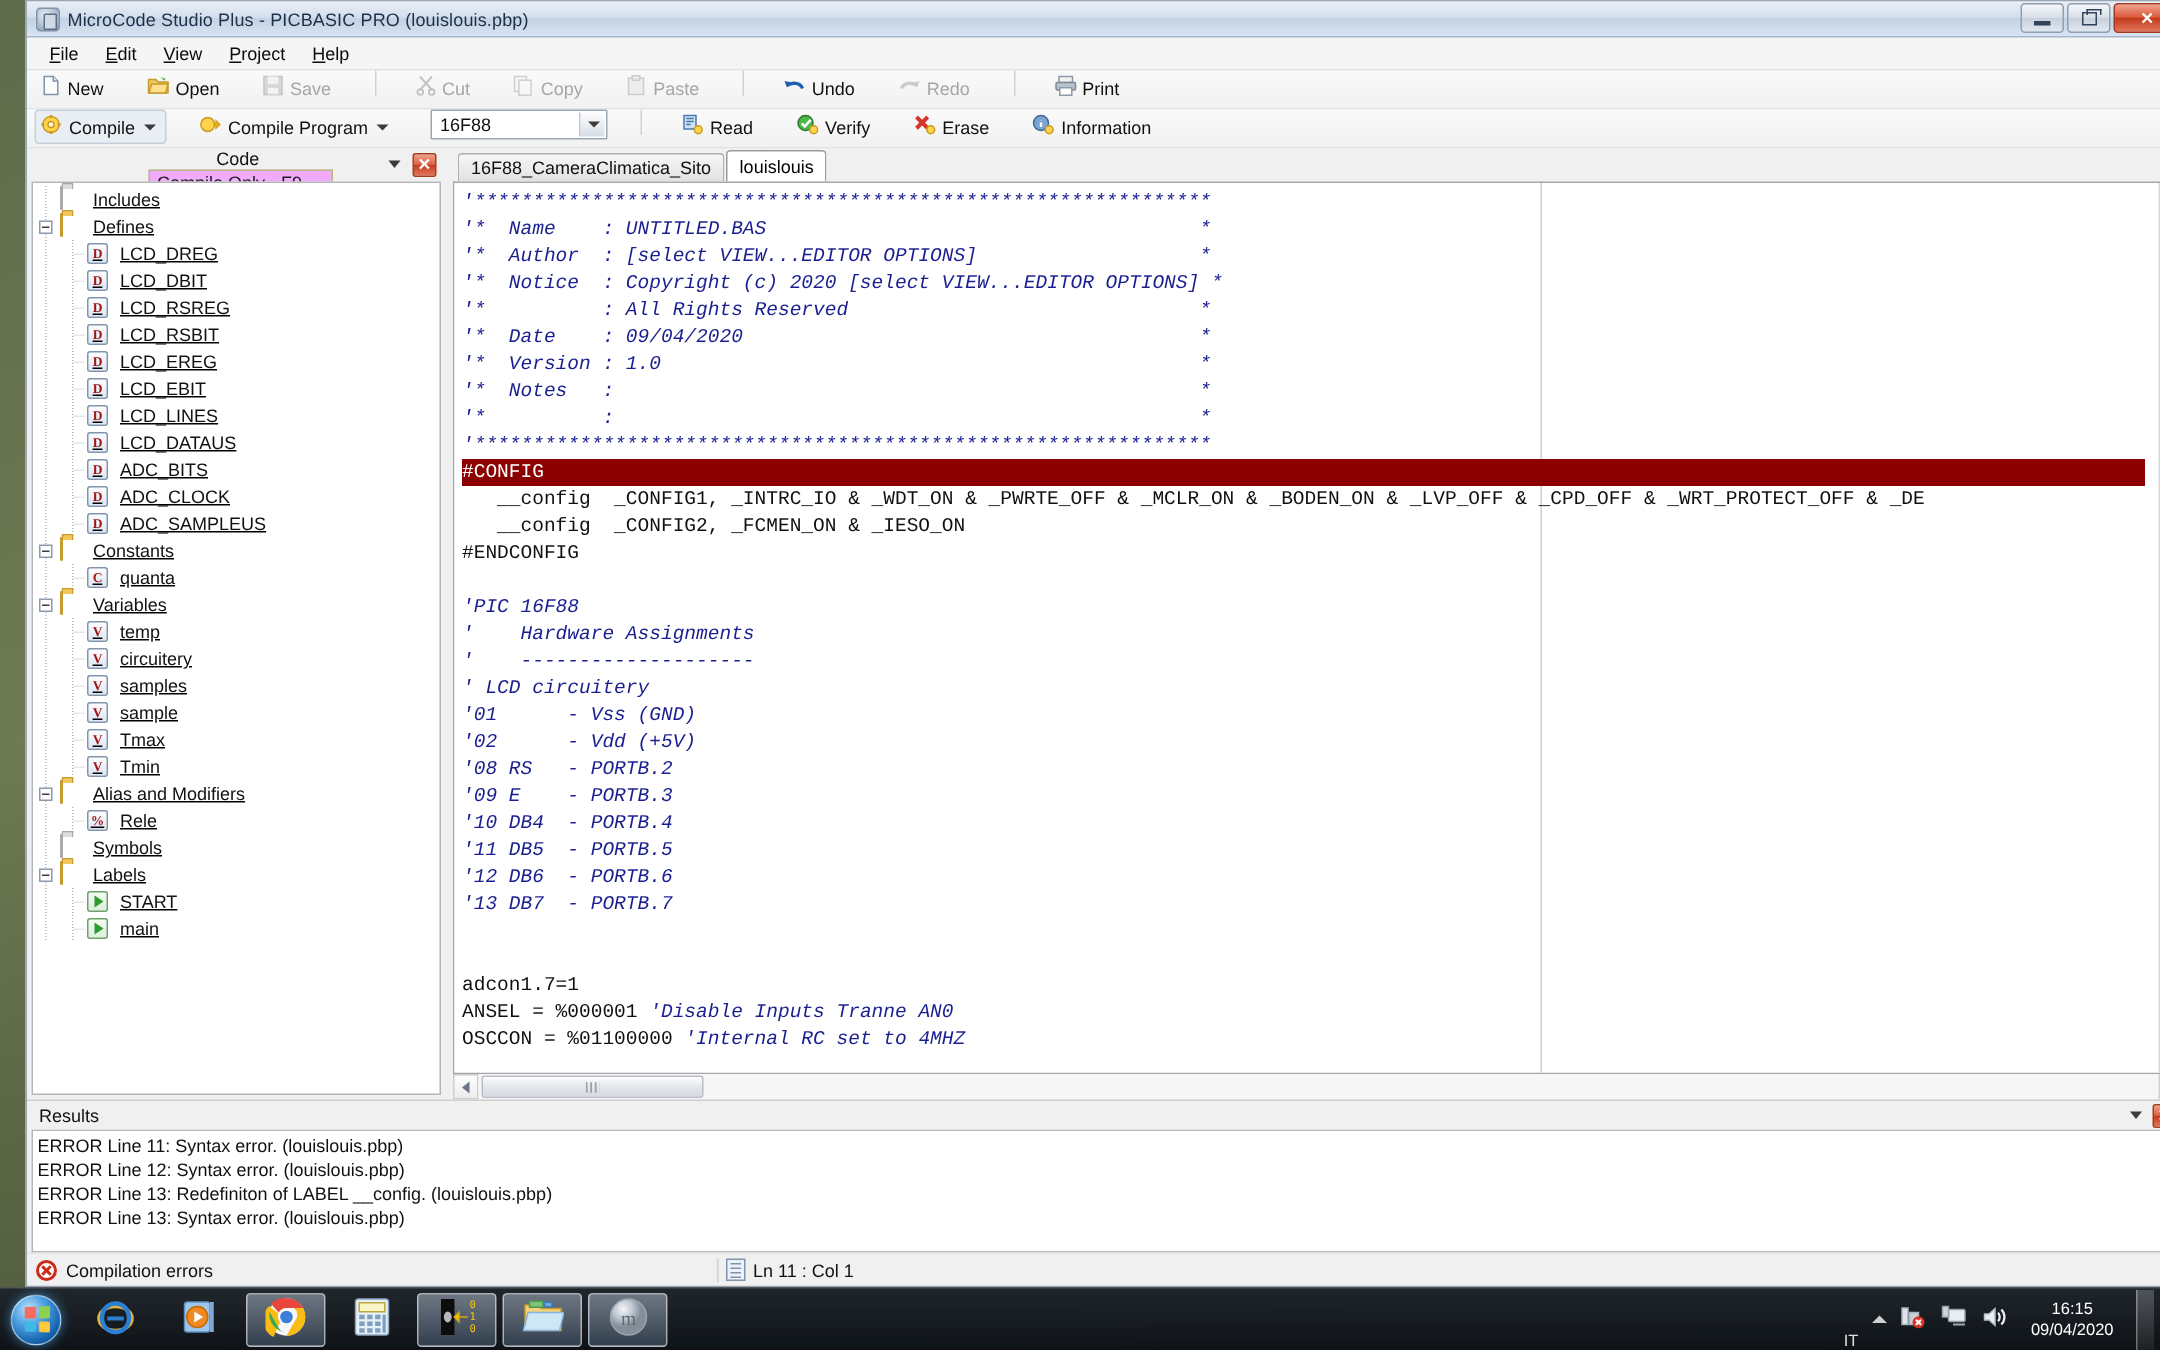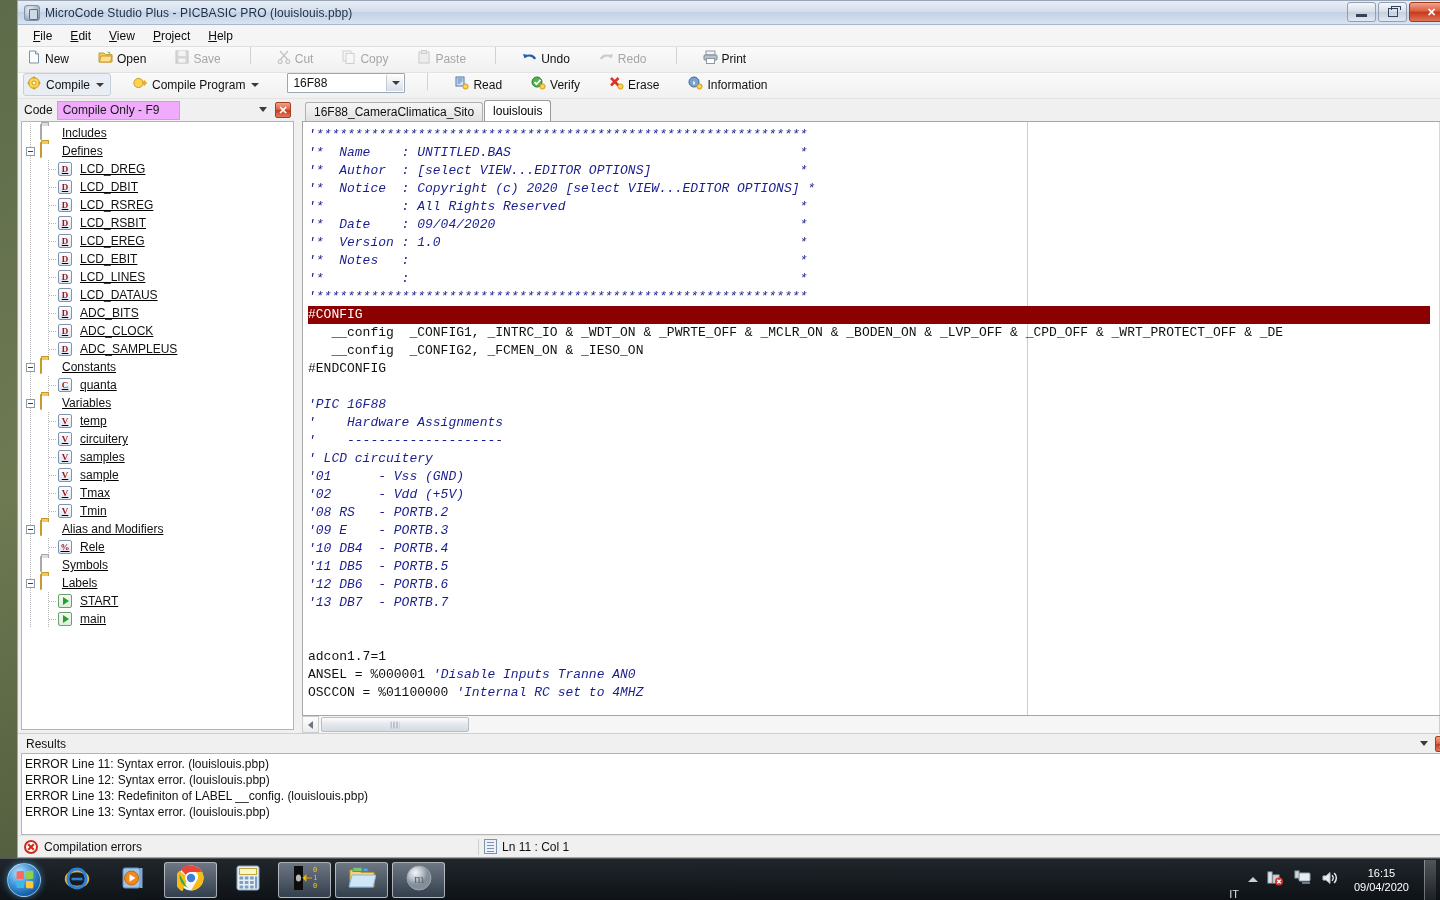--- a/index.html
+++ b/index.html
@@ -110,21 +110,21 @@
   #body-split { flex:1 1 auto; display:flex; min-height:0; background:#f0f0f0; }
 
   
   #code-panel {
     width: 279px; flex:0 0 279px;
     display:flex; flex-direction:column;
     background:#f0f0f0;
   }
   #code-header {
     height: 22px; display:flex; align-items:center;
-    padding-left:6px; font-size:12px; color:#111; position:relative;
+    padding-left:6px; font-size:12px; color:#111; position:relative;flex-direction:column;
   }
   #code-header .ch-label{ margin-right:4px; }
   #code-header .ch-value {
     background:#f0abfc; border:1px solid #b9b97c; padding:1px 20px 2px 5px;
     font-size:12px; color:#1a1a1a;
   }
   #code-header .ch-drop {
     position:absolute; right:30px; top:8px;
     width:0;height:0;border-left:4px solid transparent;border-right:4px solid transparent;border-top:5px solid #3b3b3b;
   }

